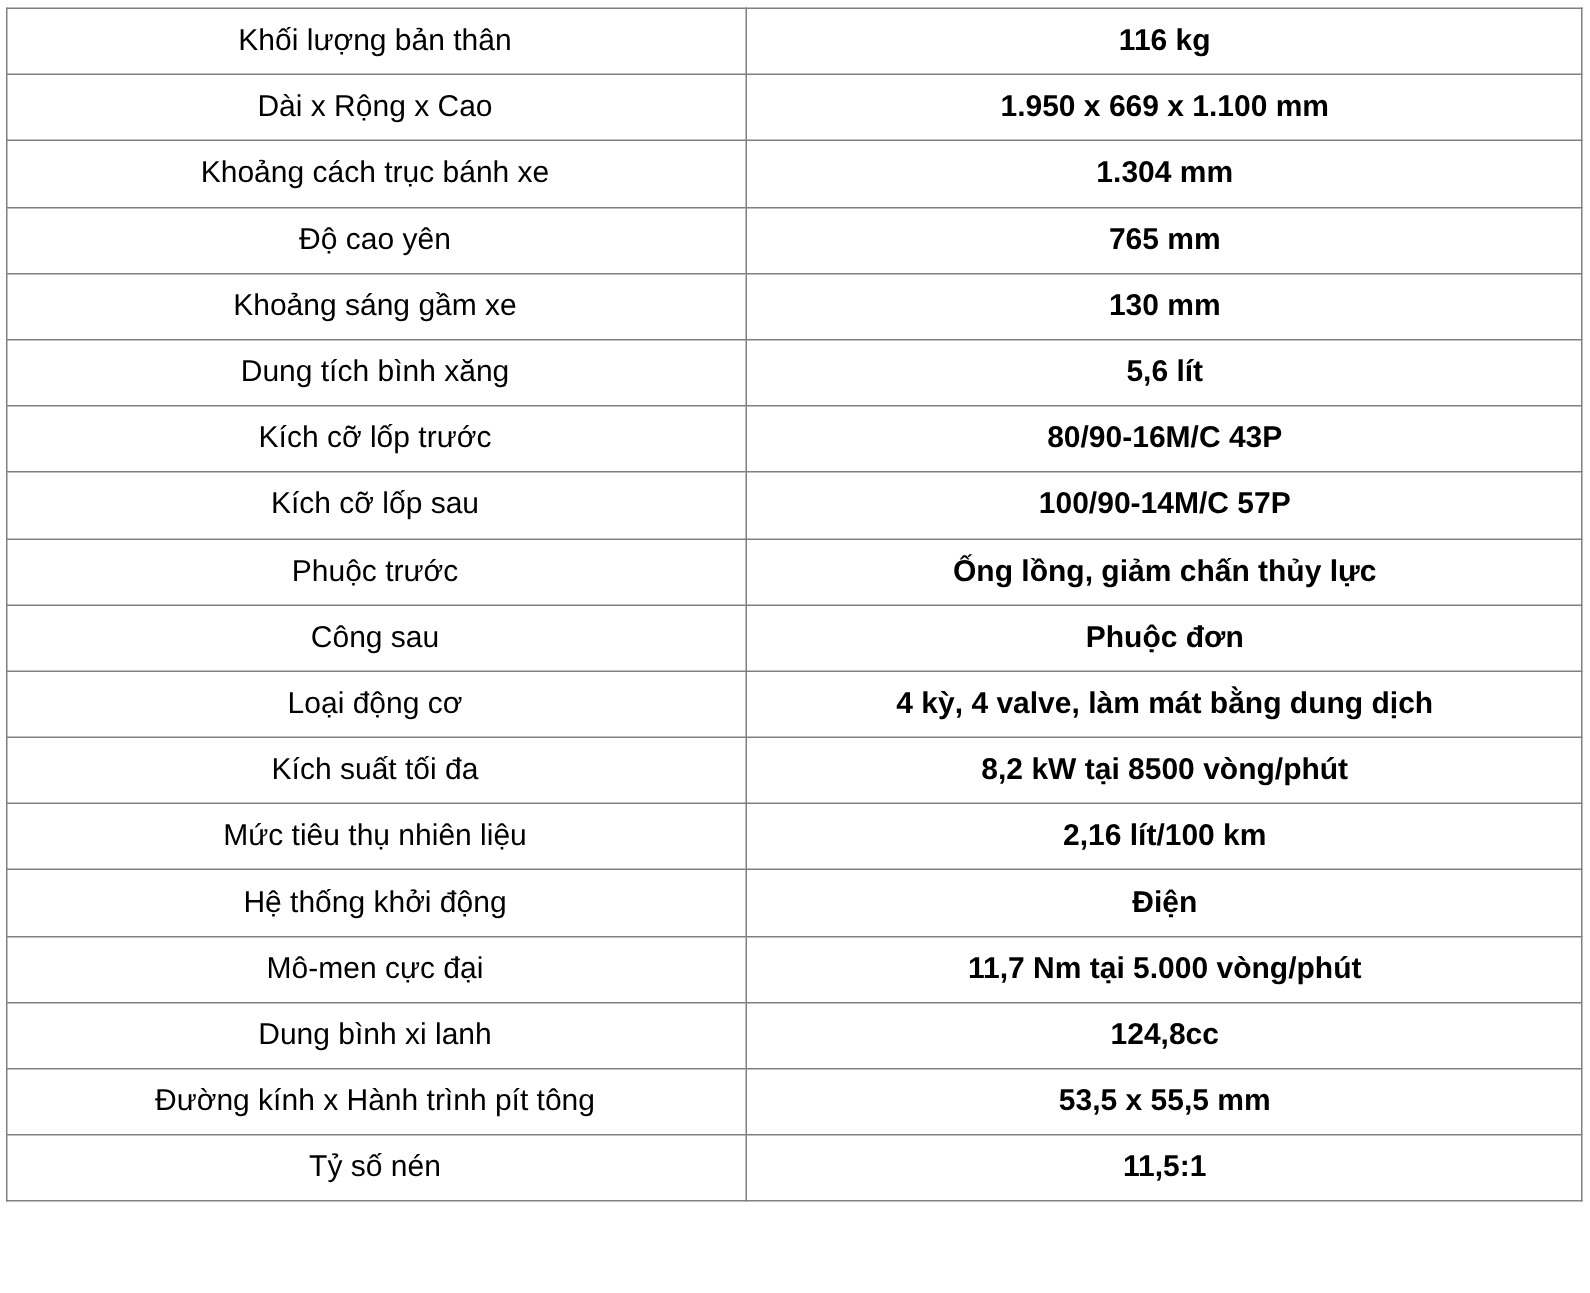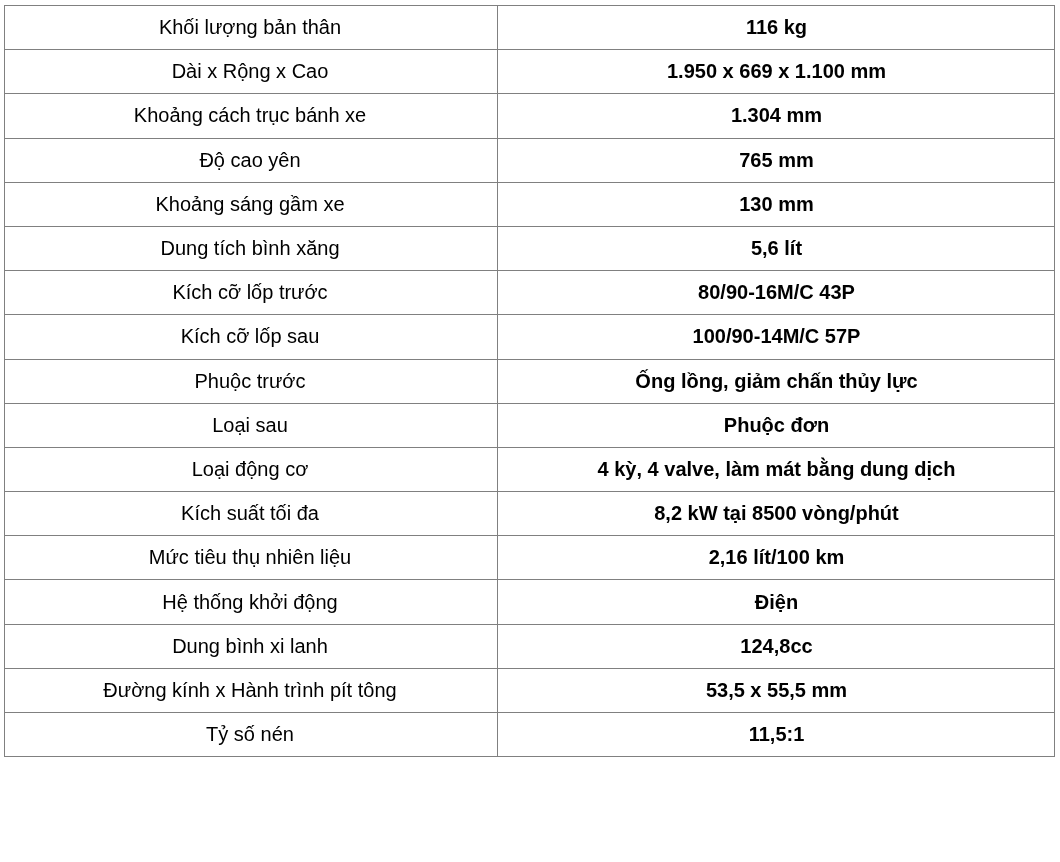--- a/index.html
+++ b/index.html
@@ -81,21 +81,21 @@
     <td class="label-cell">Kích cỡ lốp sau</td>
     <td class="value-cell">100/90-14M/C 57P</td>
   </tr>
 
   <tr>
     <td class="label-cell">Phuộc trước</td>
     <td class="value-cell">Ống lồng, giảm chấn thủy lực</td>
   </tr>
 
   <tr>
-    <td class="label-cell">Loại sau</td>
+    <td class="label-cell">Công sau</td>
     <td class="value-cell">Phuộc đơn</td>
   </tr>
 
   <tr>
     <td class="label-cell">Loại động cơ</td>
     <td class="value-cell">4 kỳ, 4 valve, làm mát bằng dung dịch</td>
   </tr>
 
   <tr>
     <td class="label-cell">Kích suất tối đa</td>
@@ -106,20 +106,24 @@
     <td class="label-cell">Mức tiêu thụ nhiên liệu</td>
     <td class="value-cell">2,16 lít/100 km</td>
   </tr>
 
 
   <tr>
     <td class="label-cell">Hệ thống khởi động</td>
     <td class="value-cell">Điện</td>
   </tr>
 
+  <tr>
+    <td class="label-cell">Mô-men cực đại</td>
+    <td class="value-cell">11,7 Nm tại 5.000 vòng/phút</td>
+  </tr>
 
   <tr>
     <td class="label-cell">Dung bình xi lanh</td>
     <td class="value-cell">124,8cc</td>
   </tr>
 
   <tr>
     <td class="label-cell">Đường kính x Hành trình pít tông</td>
     <td class="value-cell">53,5 x 55,5 mm</td>
   </tr>

